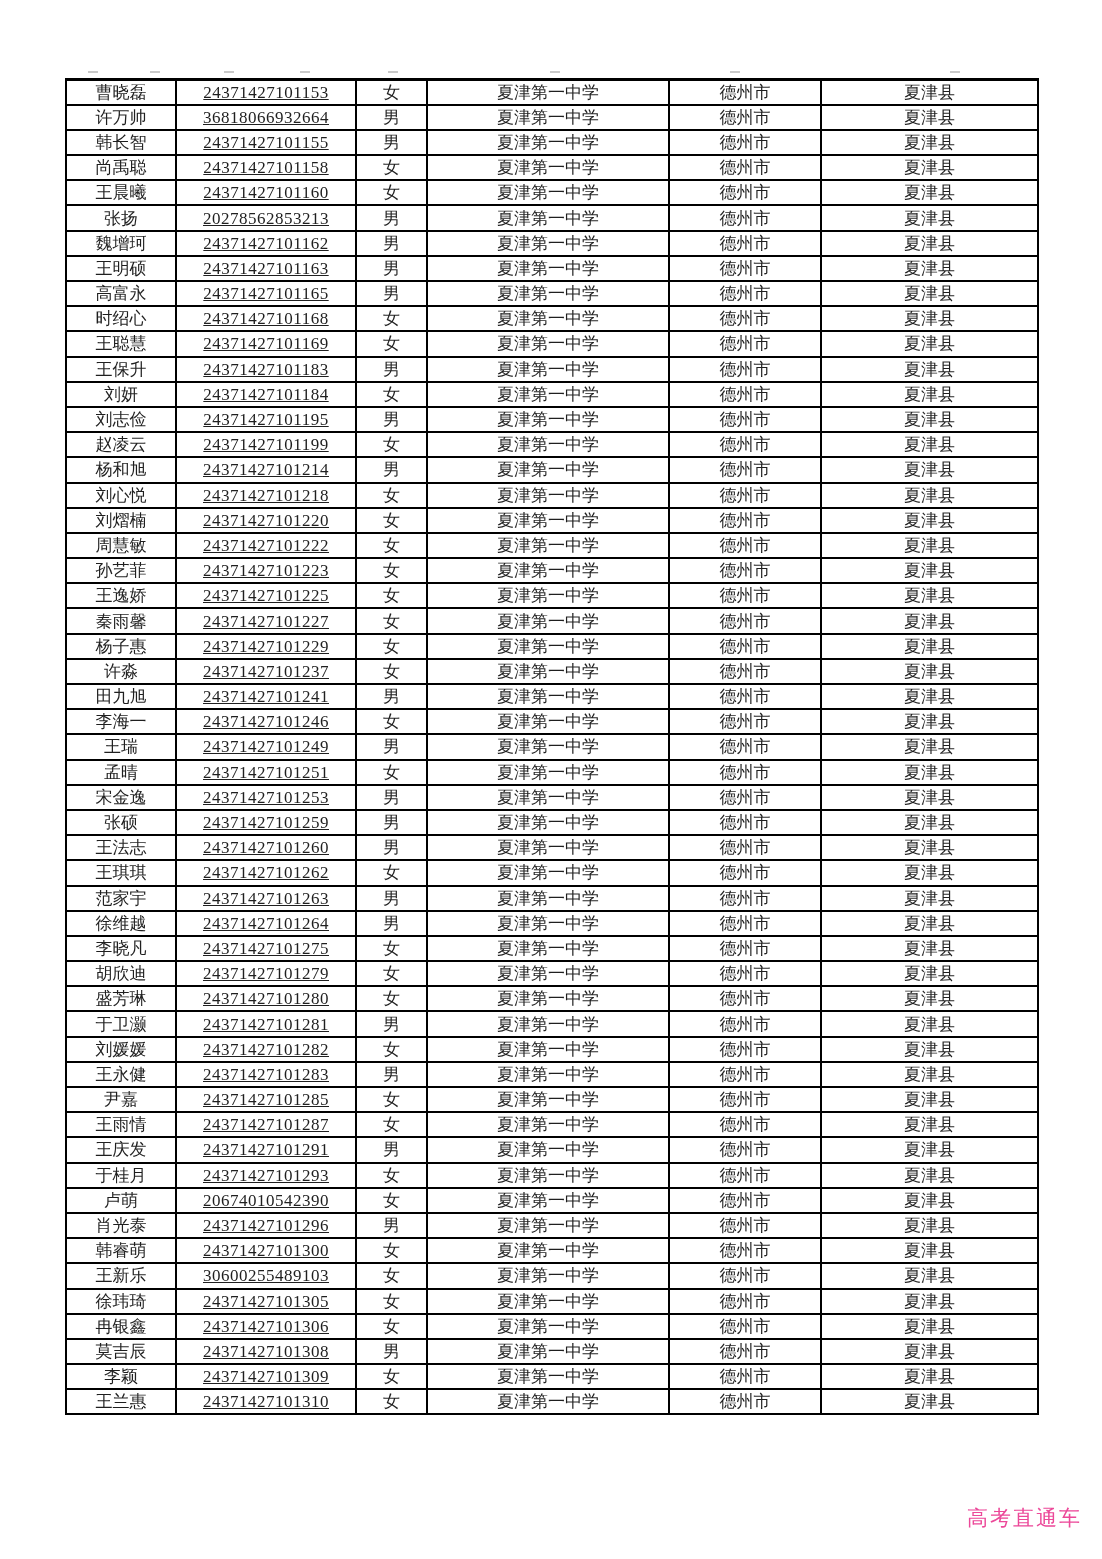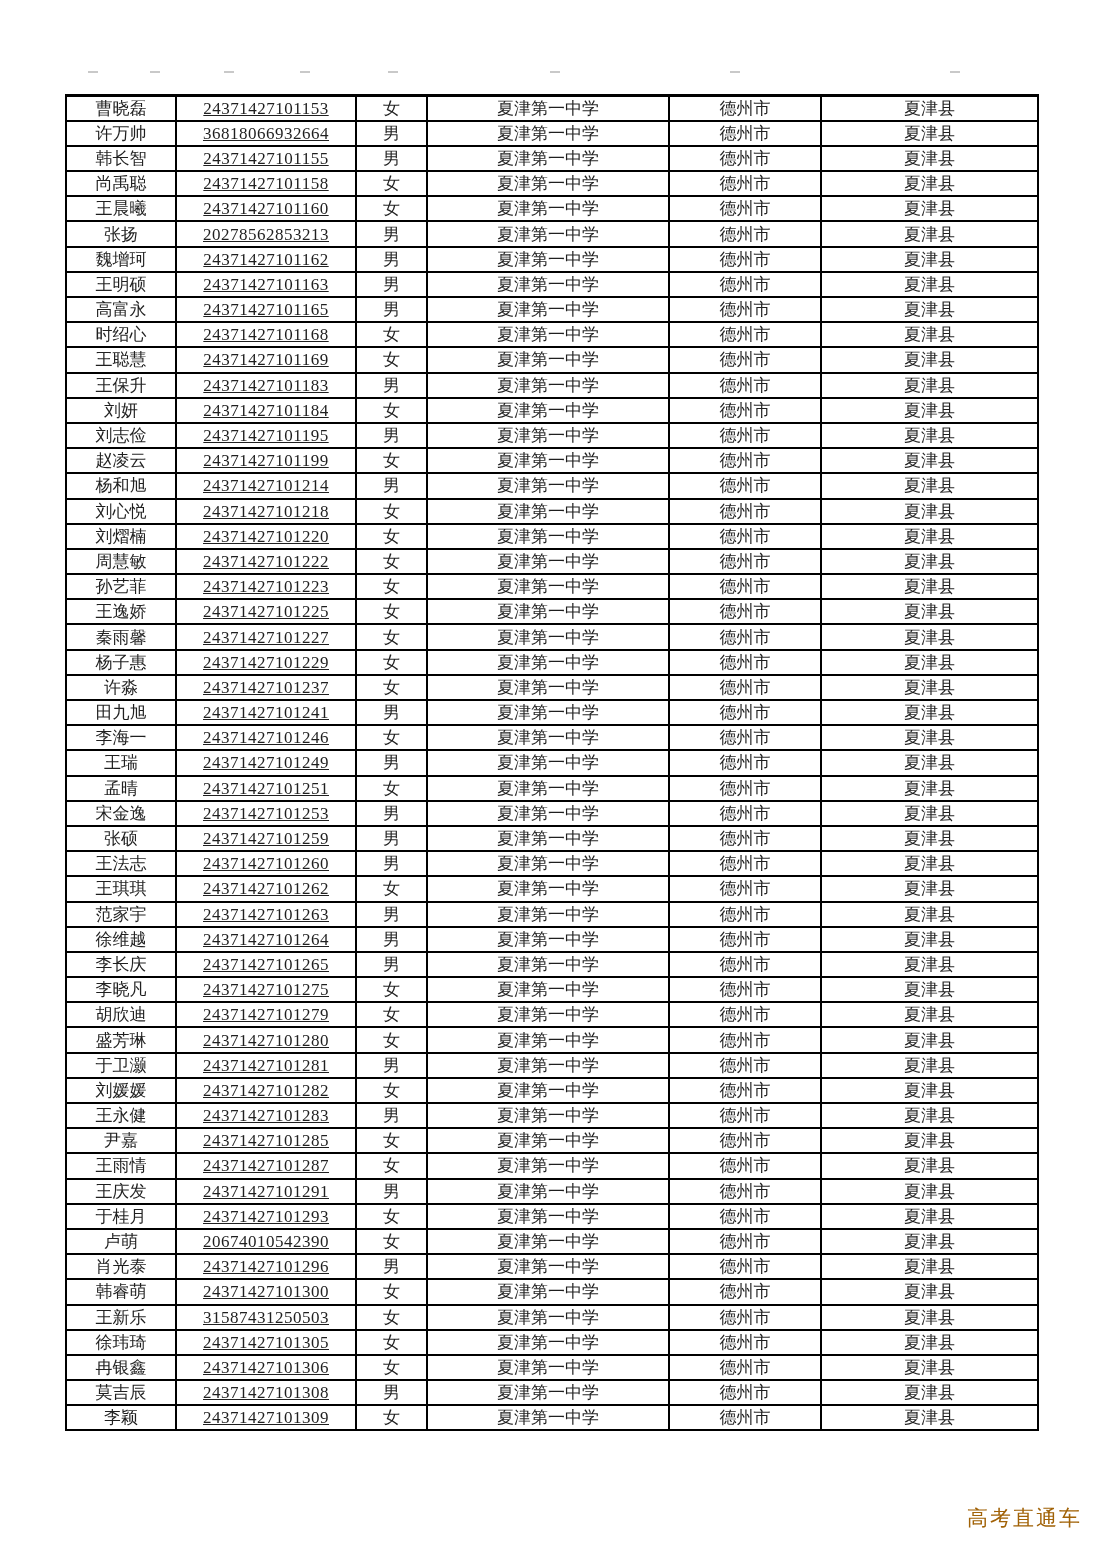--- a/index.html
+++ b/index.html
@@ -15,21 +15,21 @@
     overflow: hidden;
   }
   .page {
     position: absolute;
     inset: 0;
     background: #ffffff;
   }
   table.roster {
     position: absolute;
     left: 65px;
-    top: 94px;
+    top: 78px;
     width: 972px;
     border-collapse: collapse;
     table-layout: fixed;
     border: 2px solid #000000;
     border-top-width: 3px;
   }
   table.roster tr {
     height: 25.2px;
   }
   table.roster td {
@@ -46,21 +46,21 @@
   td.col-num {
     letter-spacing: 0.5px;
     text-decoration: underline;
   }
   .watermark {
     position: absolute;
     top: 1504px;
     right: 20px;
     font-size: 21px;
     letter-spacing: 2px;
-    color: #a16207;
+    color: #ec4899;
   }
   
   .artifact {
     position: absolute;
     height: 2px;
     width: 10px;
     top: 71px;
     background: #c9c9c9;
   }
   .a1 { left: 88px; }
@@ -362,28 +362,20 @@
         </tr>
         <tr>
           <td>徐维越</td>
           <td class="col-num">24371427101264</td>
           <td>男</td>
           <td>夏津第一中学</td>
           <td>德州市</td>
           <td>夏津县</td>
         </tr>
         <tr>
-          <td>李长庆</td>
-          <td class="col-num">24371427101265</td>
-          <td>男</td>
-          <td>夏津第一中学</td>
-          <td>德州市</td>
-          <td>夏津县</td>
-        </tr>
-        <tr>
           <td>李晓凡</td>
           <td class="col-num">24371427101275</td>
           <td>女</td>
           <td>夏津第一中学</td>
           <td>德州市</td>
           <td>夏津县</td>
         </tr>
         <tr>
           <td>胡欣迪</td>
           <td class="col-num">24371427101279</td>
@@ -475,21 +467,21 @@
         <tr>
           <td>韩睿萌</td>
           <td class="col-num">24371427101300</td>
           <td>女</td>
           <td>夏津第一中学</td>
           <td>德州市</td>
           <td>夏津县</td>
         </tr>
         <tr>
           <td>王新乐</td>
-          <td class="col-num">31587431250503</td>
+          <td class="col-num">30600255489103</td>
           <td>女</td>
           <td>夏津第一中学</td>
           <td>德州市</td>
           <td>夏津县</td>
         </tr>
         <tr>
           <td>徐玮琦</td>
           <td class="col-num">24371427101305</td>
           <td>女</td>
           <td>夏津第一中学</td>
@@ -508,20 +500,28 @@
           <td>莫吉辰</td>
           <td class="col-num">24371427101308</td>
           <td>男</td>
           <td>夏津第一中学</td>
           <td>德州市</td>
           <td>夏津县</td>
         </tr>
         <tr>
           <td>李颖</td>
           <td class="col-num">24371427101309</td>
+          <td>女</td>
+          <td>夏津第一中学</td>
+          <td>德州市</td>
+          <td>夏津县</td>
+        </tr>
+        <tr>
+          <td>王兰惠</td>
+          <td class="col-num">24371427101310</td>
           <td>女</td>
           <td>夏津第一中学</td>
           <td>德州市</td>
           <td>夏津县</td>
         </tr>
       </tbody>
   </table>
 
   <div class="watermark">高考直通车</div>
 </div>

